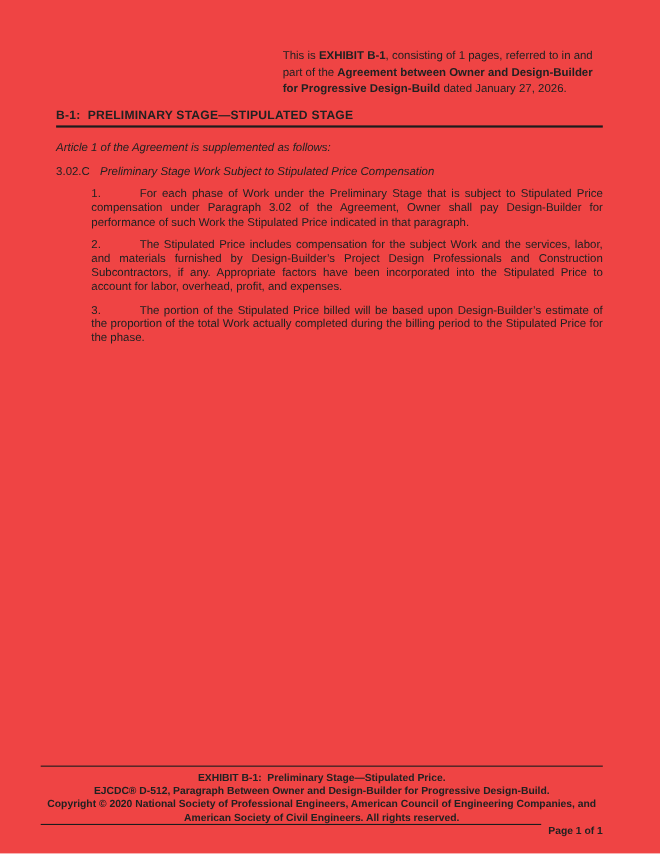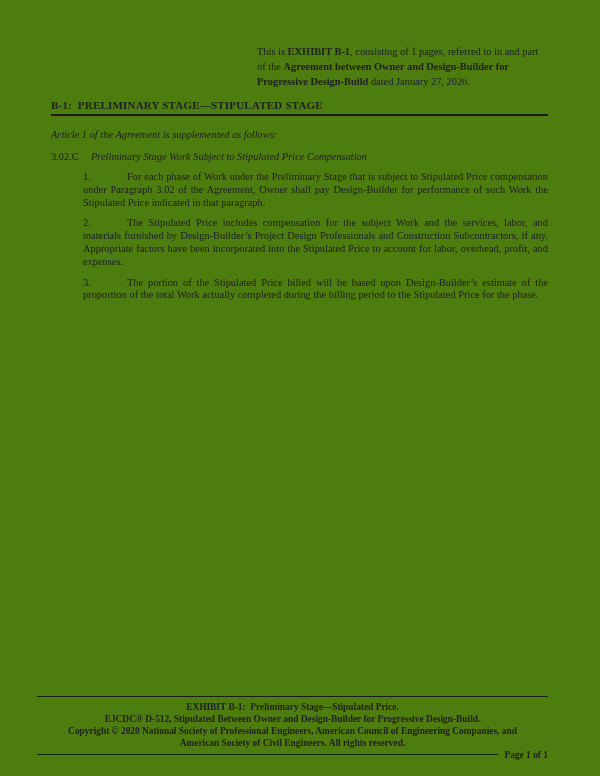--- a/index.html
+++ b/index.html
@@ -6,23 +6,22 @@
   html, body { background: #ffffff; }
   body {
     font-family: "Liberation Sans", sans-serif;
     color: #212121;
     -webkit-font-smoothing: antialiased;
   }
   .page {
     position: relative;
     width: 600px;
     height: 776px;
-    background: #4d7c0f;
+    background: #ef4444;
     overflow: hidden;
-    font-family: Liberation Serif, serif;
   }
   .content {
     position: absolute;
     left: 51px;
     right: 52px;
     top: 44px;
   }
   
   .header-block {
     margin-left: 206px;
@@ -80,21 +79,21 @@
     top: 696px;
     border-top: 1px solid #1c1c1c;
     padding-top: 4px;
     font-size: 9.4px;
     font-weight: bold;
     line-height: 12px;
   }
   .footer .f-line { text-align: center; white-space: pre-wrap; }
   .page-row {
     display: flex;
-    align-items: center;
+    align-items: flex-start;
     margin-top: 0;
   }
   .page-rule {
     flex: 1;
     border-bottom: 1px solid #1c1c1c;
     margin-right: 7px;
     margin-bottom: 1px;
     height: 1px;
   }
   .page-num {
@@ -130,21 +129,21 @@
     </div>
 
     <div class="para">
       <span class="num">3.</span><span>The portion of the Stipulated Price billed will be based upon Design-Builder’s estimate of the proportion of the total Work actually completed during the billing period to the Stipulated Price for the phase.</span>
     </div>
 
   </div>
 
   <div class="footer">
     <div class="f-line">EXHIBIT B-1:  Preliminary Stage—Stipulated Price.</div>
-    <div class="f-line">EJCDC® D-512, Stipulated Between Owner and Design-Builder for Progressive Design-Build.</div>
+    <div class="f-line">EJCDC® D-512, Paragraph Between Owner and Design-Builder for Progressive Design-Build.</div>
     <div class="f-line">Copyright © 2020 National Society of Professional Engineers, American Council of Engineering Companies, and</div>
     <div class="f-line">American Society of Civil Engineers. All rights reserved.</div>
     <div class="page-row">
       <div class="page-rule"></div>
       <div class="page-num">Page 1 of 1</div>
     </div>
   </div>
 </div>
 
 </body></html>

